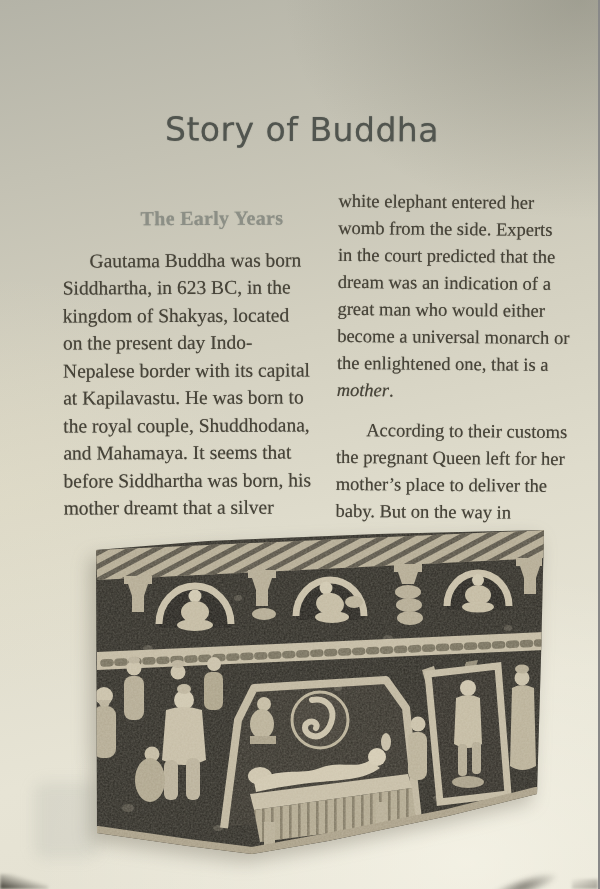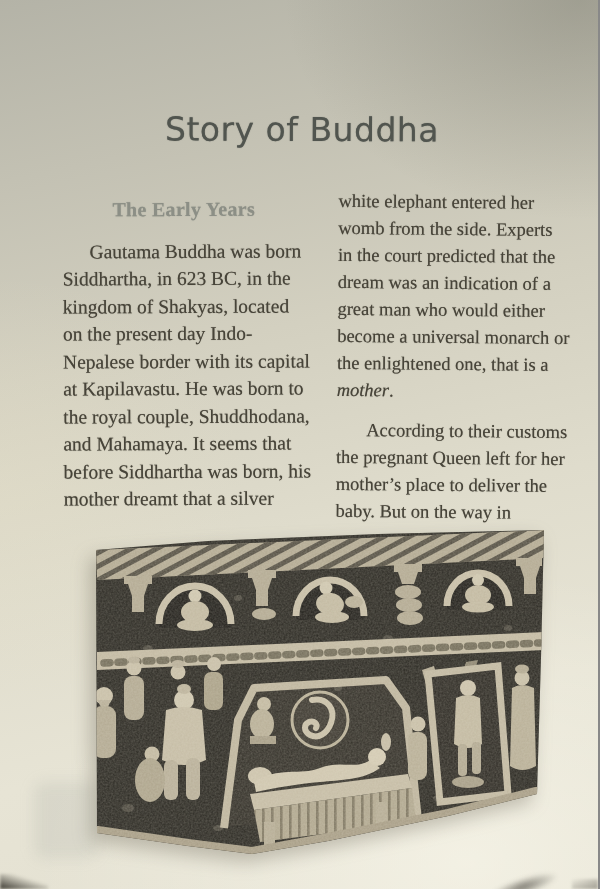--- a/index.html
+++ b/index.html
@@ -15,22 +15,22 @@
   .title{
     position:absolute;top:88px;left:14px;width:576px;text-align:center;
     font-family:"DejaVu Sans",sans-serif;font-size:33px;font-weight:400;
     color:var(--title-text,#51554f);letter-spacing:.5px;
     transform:rotate(.2deg);text-shadow:0 0 1px rgba(60,64,60,.55);
   }
   .col{position:absolute;color:var(--body-text,#474439);text-shadow:0 0 .8px rgba(70,66,57,.65);}
   .col p{margin:0;}
   .col-left{left:63px;top:196px;width:249px;font-size:19.5px;line-height:27.5px;transform:rotate(-.25deg);}
   .col-left h2{
-    margin:0 0 14px 50px;font-size:20px;font-weight:700;letter-spacing:.3px;
-    color:var(--heading-text,#8c8f86);text-shadow:0 0 1px rgba(125,128,120,.6);
+    margin:9px 0 14px 50px;font-size:20px;font-weight:700;letter-spacing:.3px;
+    color:var(--heading-text,#8c8f86);text-shadow:0 0 1px rgba(125,128,120,.6);text-align:center;
   }
   .col-left p{text-indent:27px;}
   .col-right{left:337px;top:189px;width:233px;font-size:18.5px;line-height:27px;transform:rotate(.55deg);}
   .col-right .p2{margin-top:13px;text-indent:30px;}
   .col-right em{font-style:italic;}
   figure.relief-wrap{position:absolute;left:88px;top:528px;width:460px;height:330px;margin:0;}
   figure.relief-wrap svg{
     width:100%;height:100%;display:block;
     filter:drop-shadow(-6px 8px 9px rgba(100,95,80,.35)) blur(.3px);
   }

